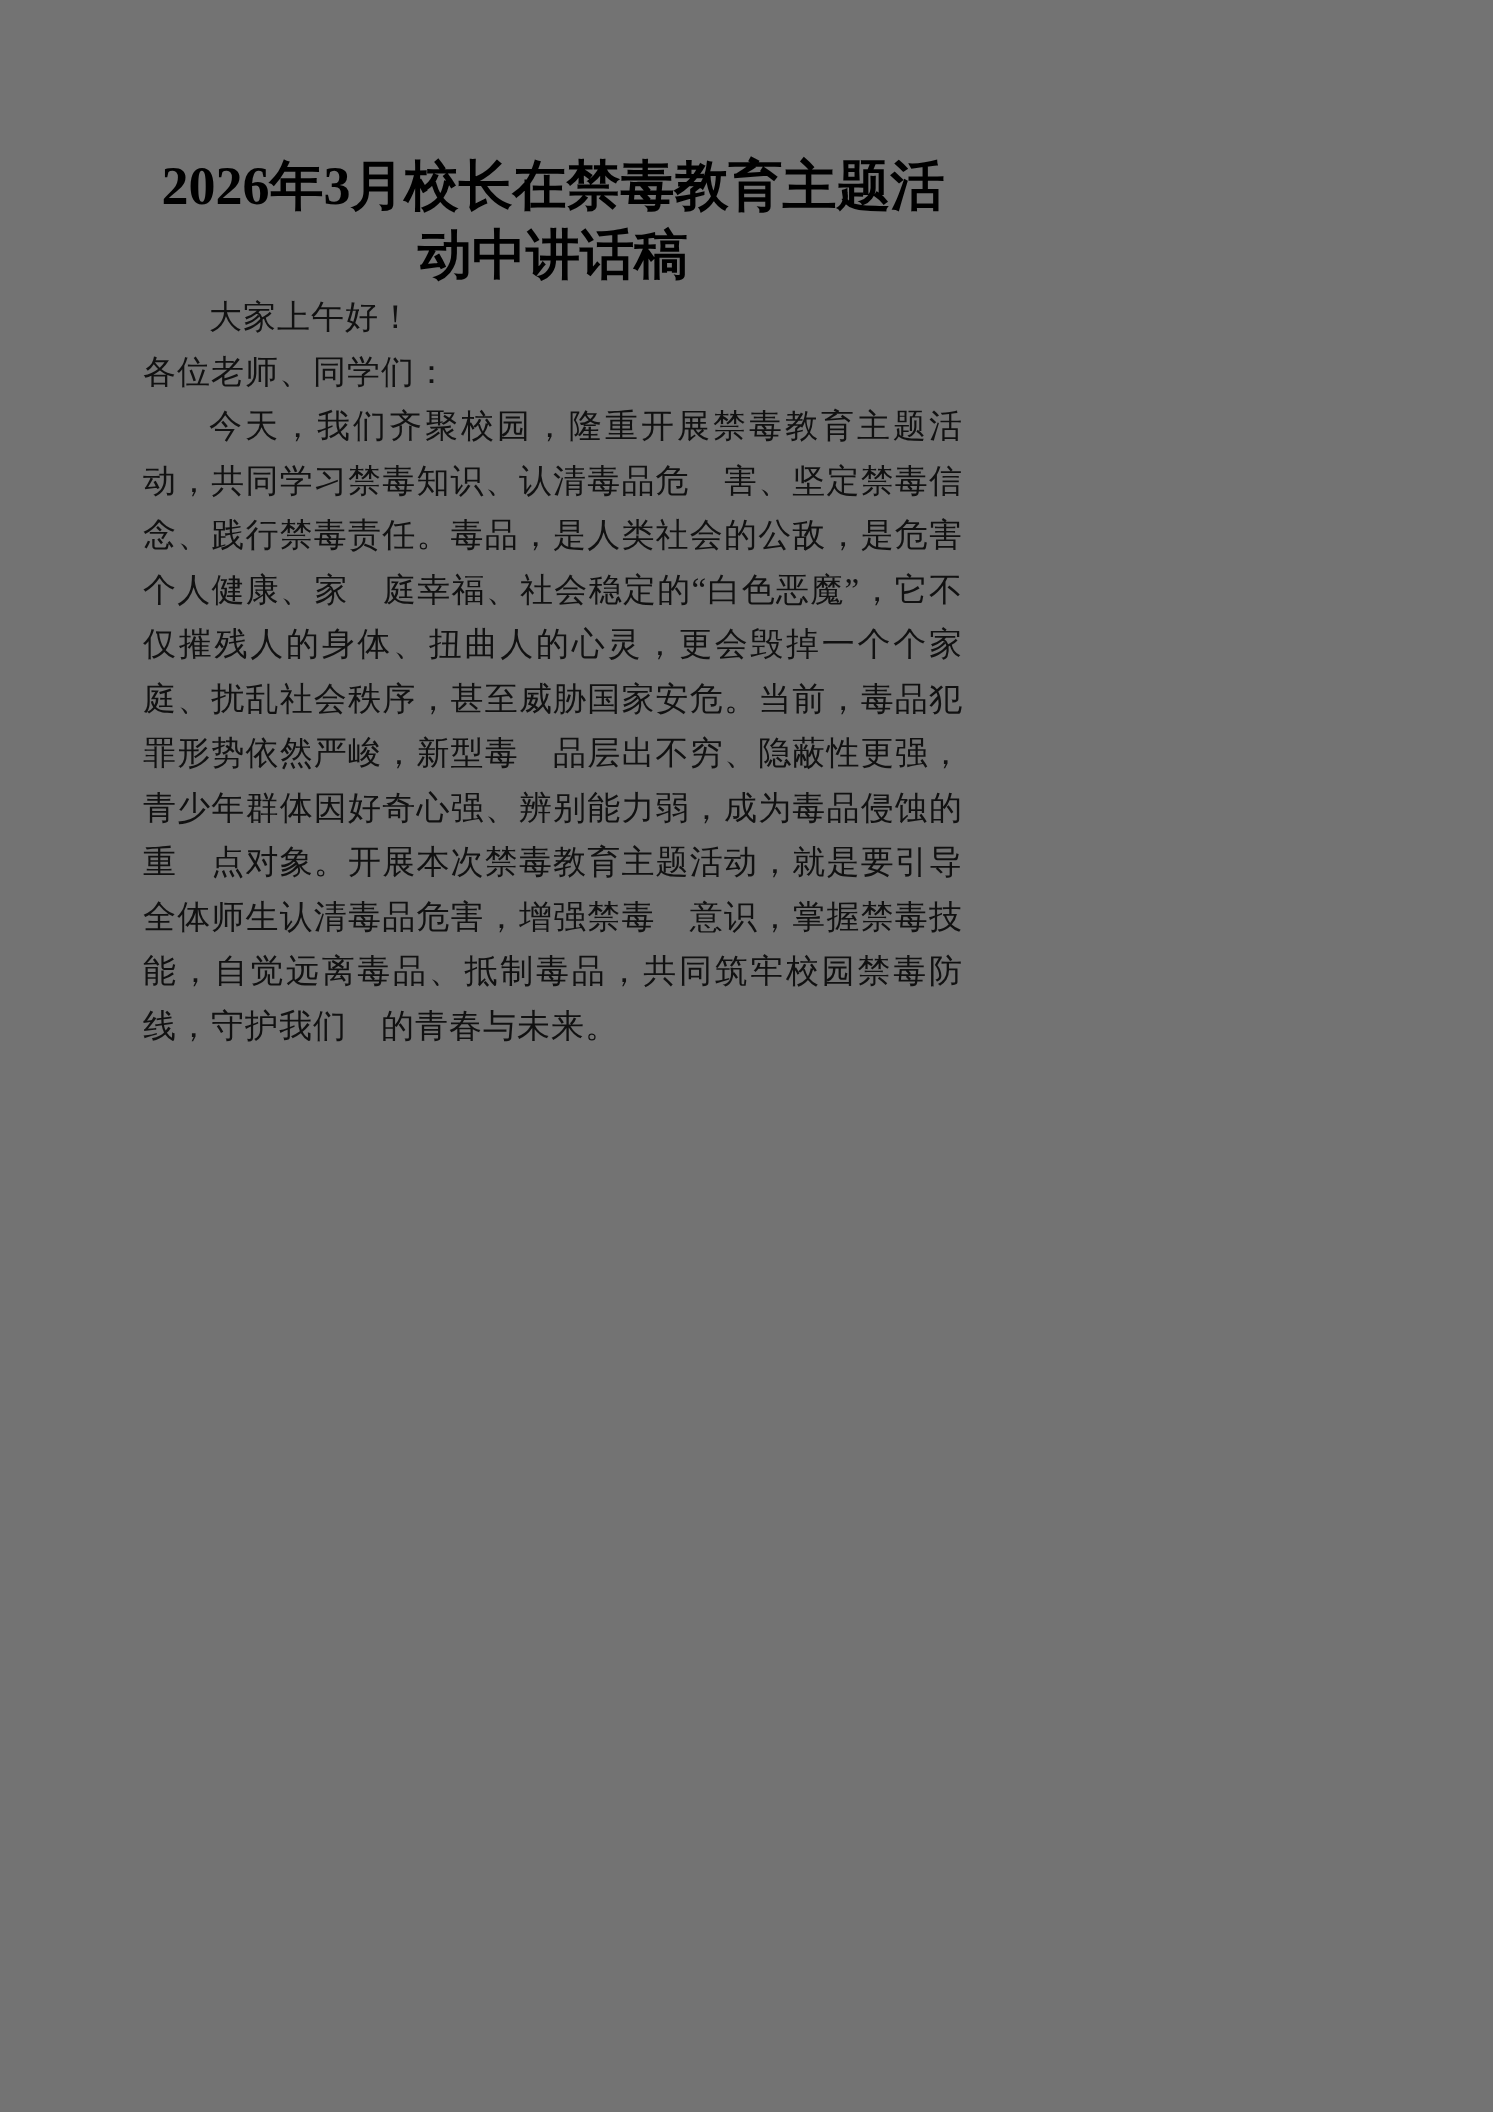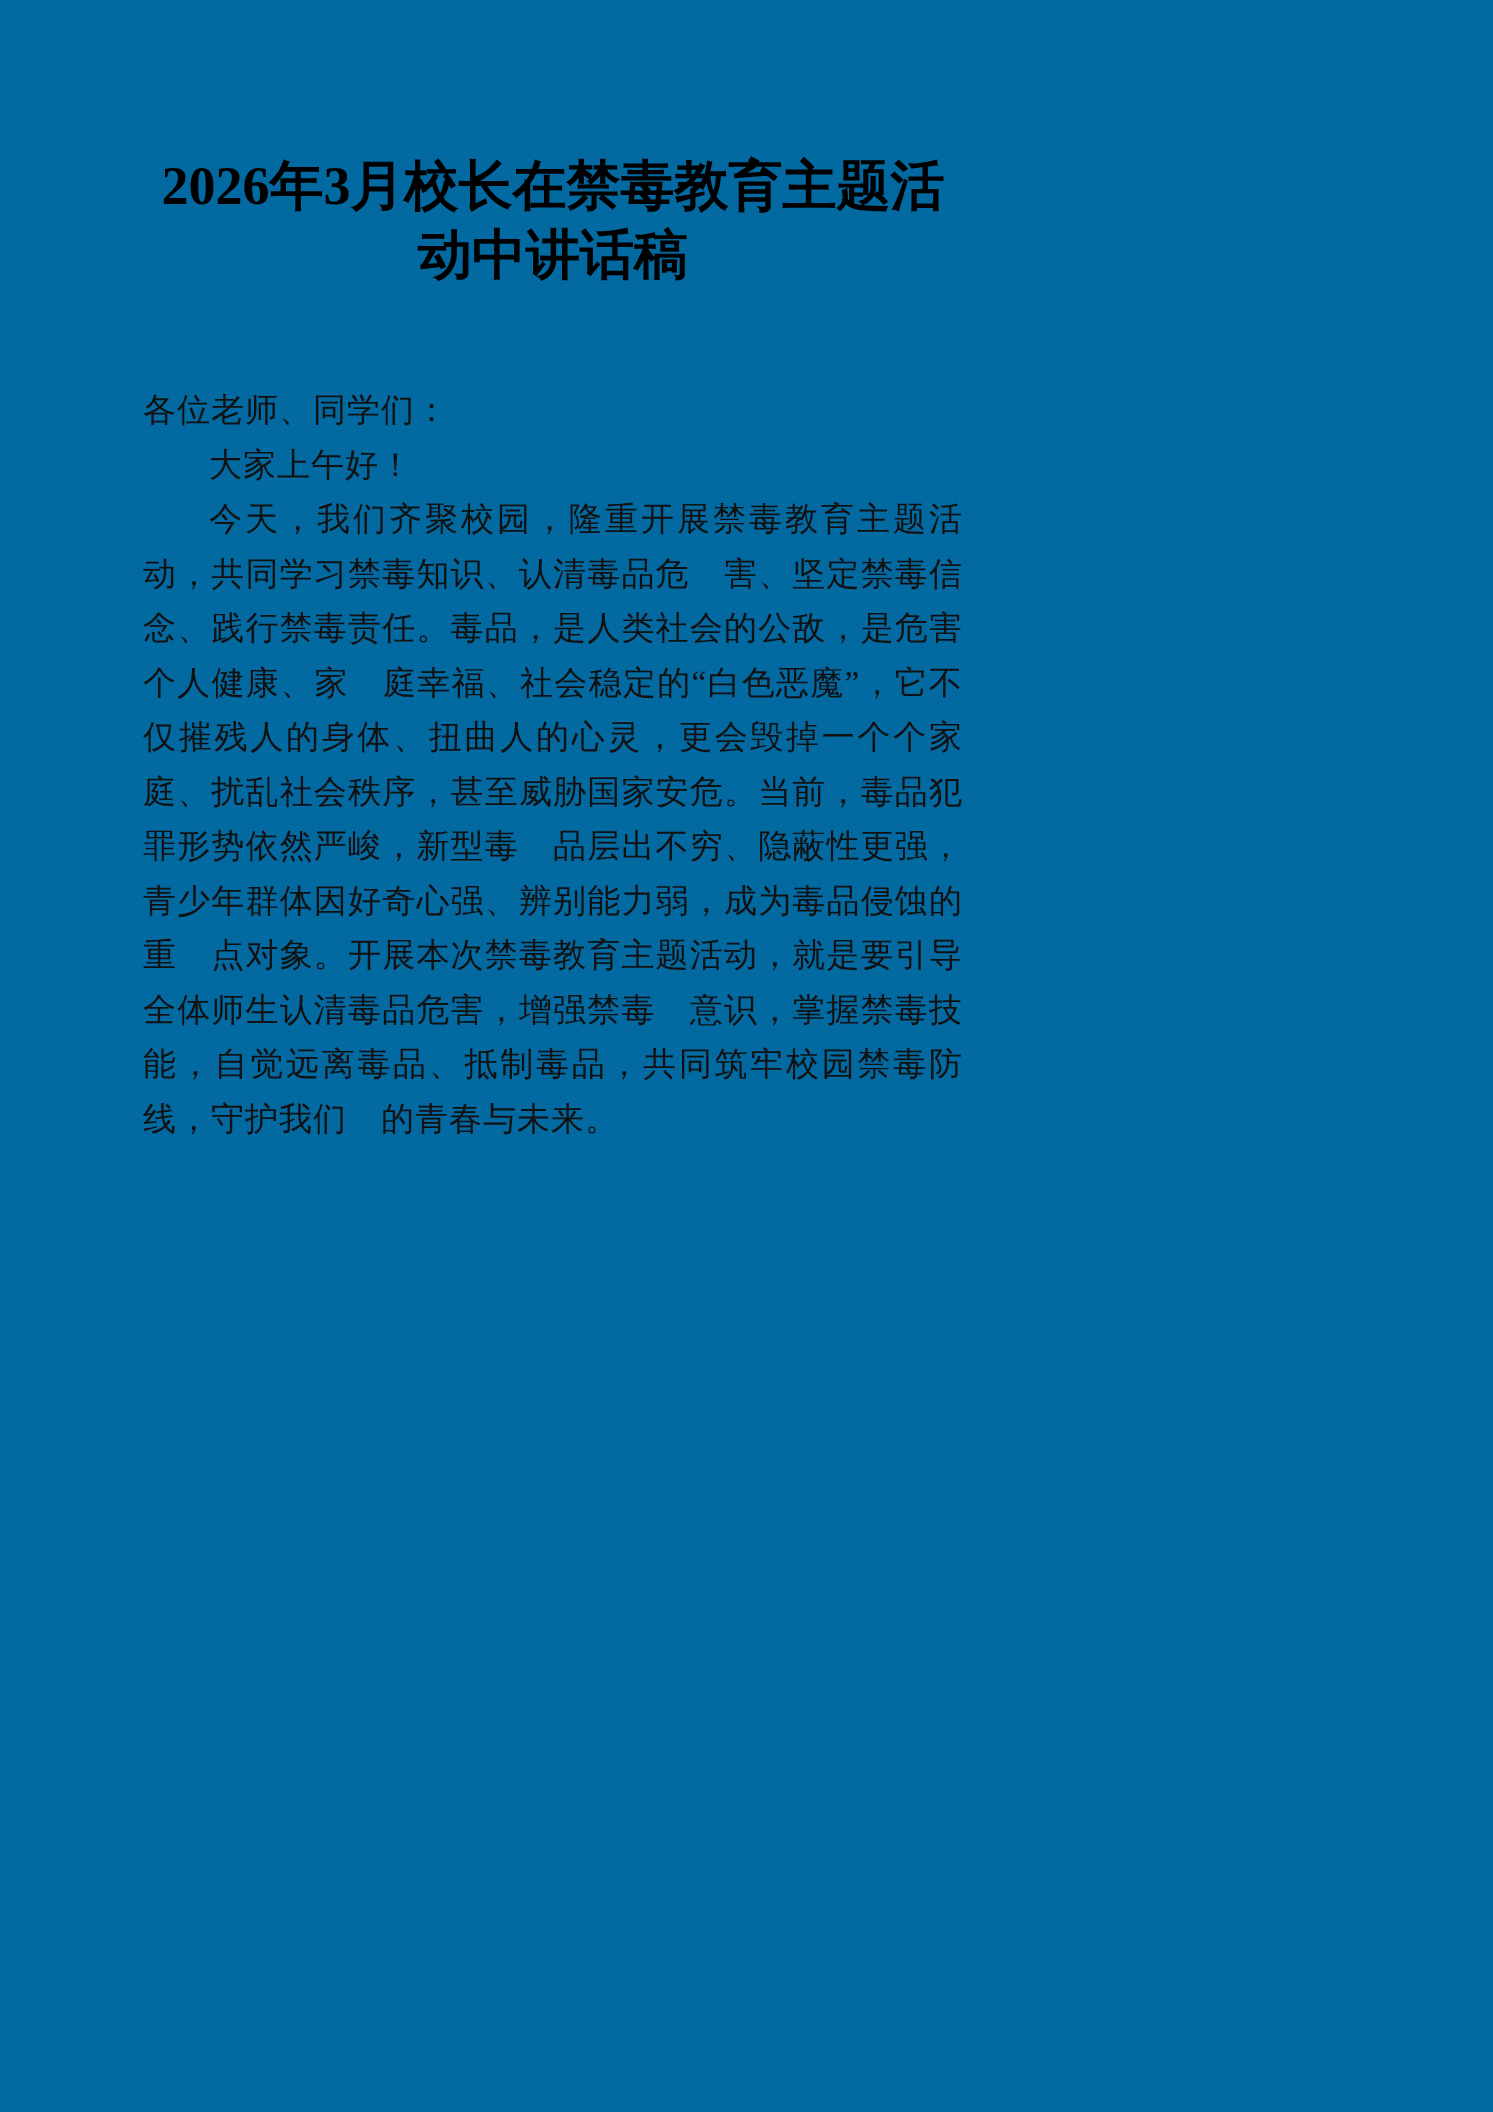--- a/index.html
+++ b/index.html
@@ -8,21 +8,21 @@
     background: #ffffff;
   }
   body {
     font-family: "Liberation Serif", "DejaVu Serif", serif;
     color: #000000;
   }
   #page {
     position: relative;
     width: 1493px;
     height: 2112px;
-    background: #0369a1;
+    background: #737373;
     overflow: hidden;
     box-sizing: border-box;
   }
   #doc-body {
     position: absolute;
     left: 143px;
     top: 0;
     width: 820px;
   }
   .doc-title {
@@ -62,21 +62,21 @@
   }
 </style>
 </head>
 <body>
 
 <div id="page">
   <div id="doc-body">
 
     <h1 class="doc-title">2026年3月校长在禁毒教育主题活动中讲话稿</h1>
 
+    <p class="para greet">大家上午好！</p>
+
     <p class="para salutation">各位老师、同学们：</p>
-
-    <p class="para greet">大家上午好！</p>
 
     <p class="para indent1">今天，我们齐聚校园，隆重开展禁毒教育主题活动，共同学习禁毒知识、认清毒品危　害、坚定禁毒信念、践行禁毒责任。毒品，是人类社会的公敌，是危害个人健康、家　庭幸福、社会稳定的“白色恶魔”，它不仅摧残人的身体、扭曲人的心灵，更会毁掉一个个家庭、扰乱社会秩序，甚至威胁国家安危。当前，毒品犯罪形势依然严峻，新型毒　品层出不穷、隐蔽性更强，青少年群体因好奇心强、辨别能力弱，成为毒品侵蚀的重　点对象。开展本次禁毒教育主题活动，就是要引导全体师生认清毒品危害，增强禁毒　意识，掌握禁毒技能，自觉远离毒品、抵制毒品，共同筑牢校园禁毒防线，守护我们　的青春与未来。</p>
 
 
   </div>
 </div>
 
 </body></html>

